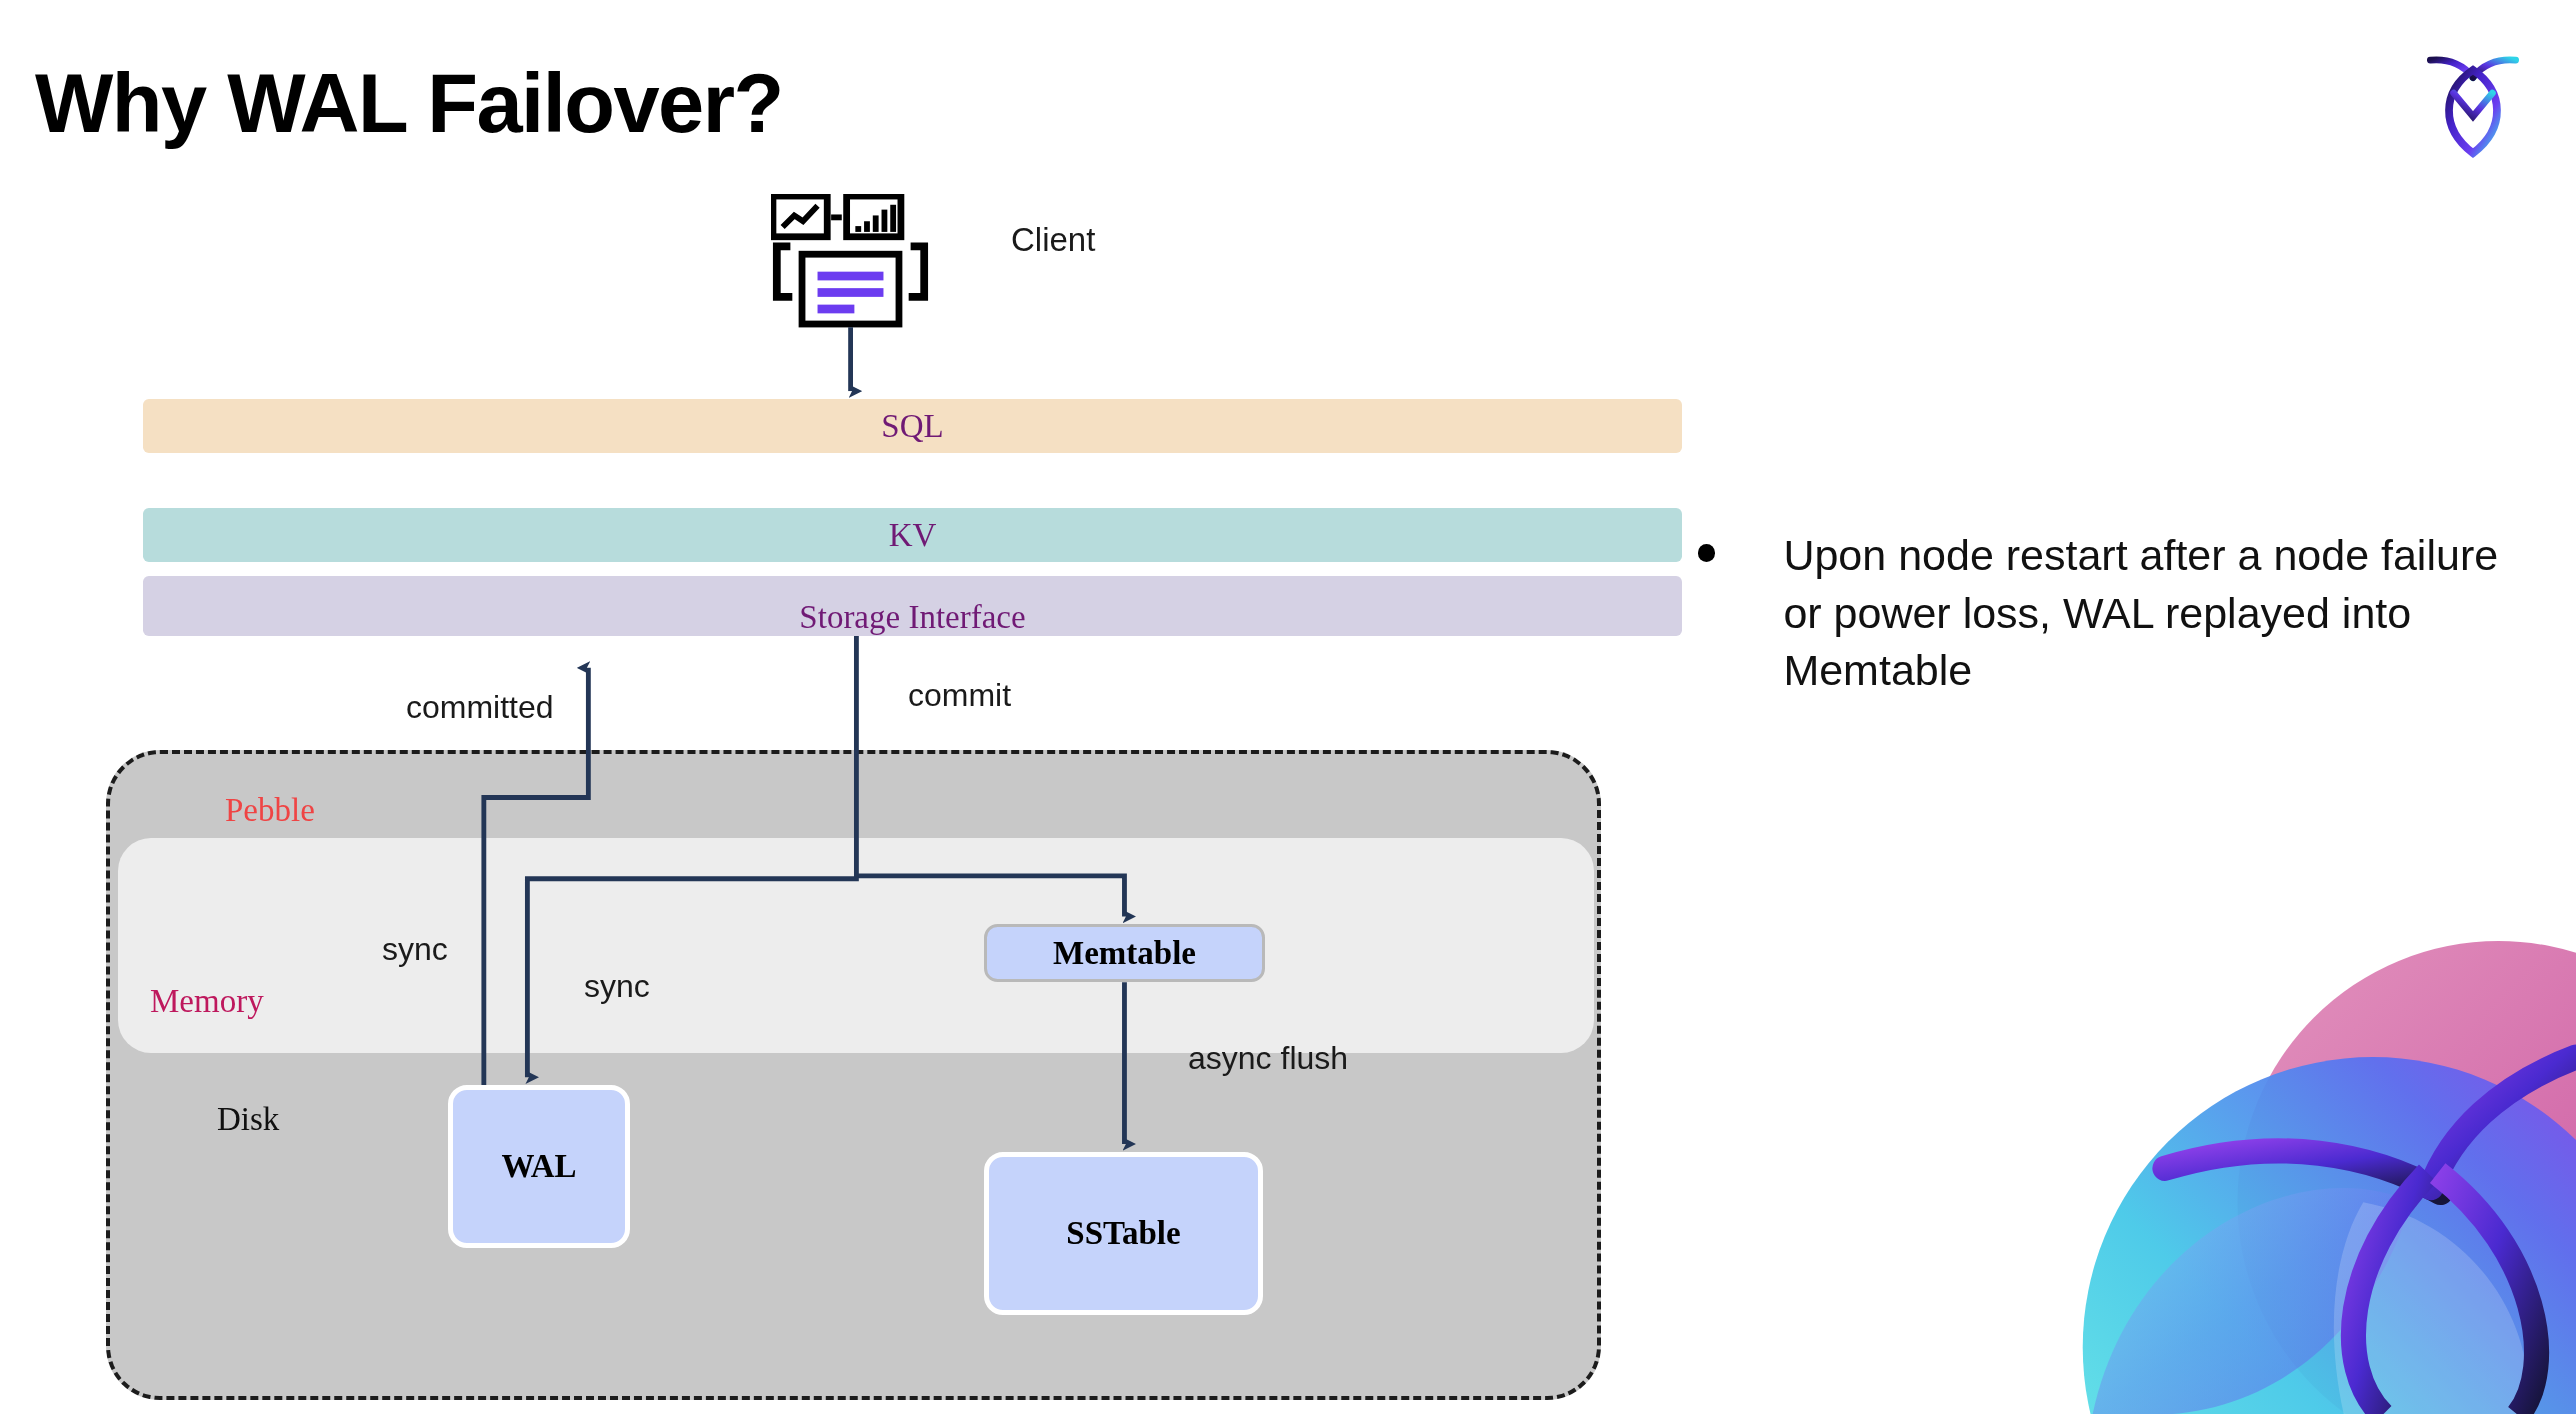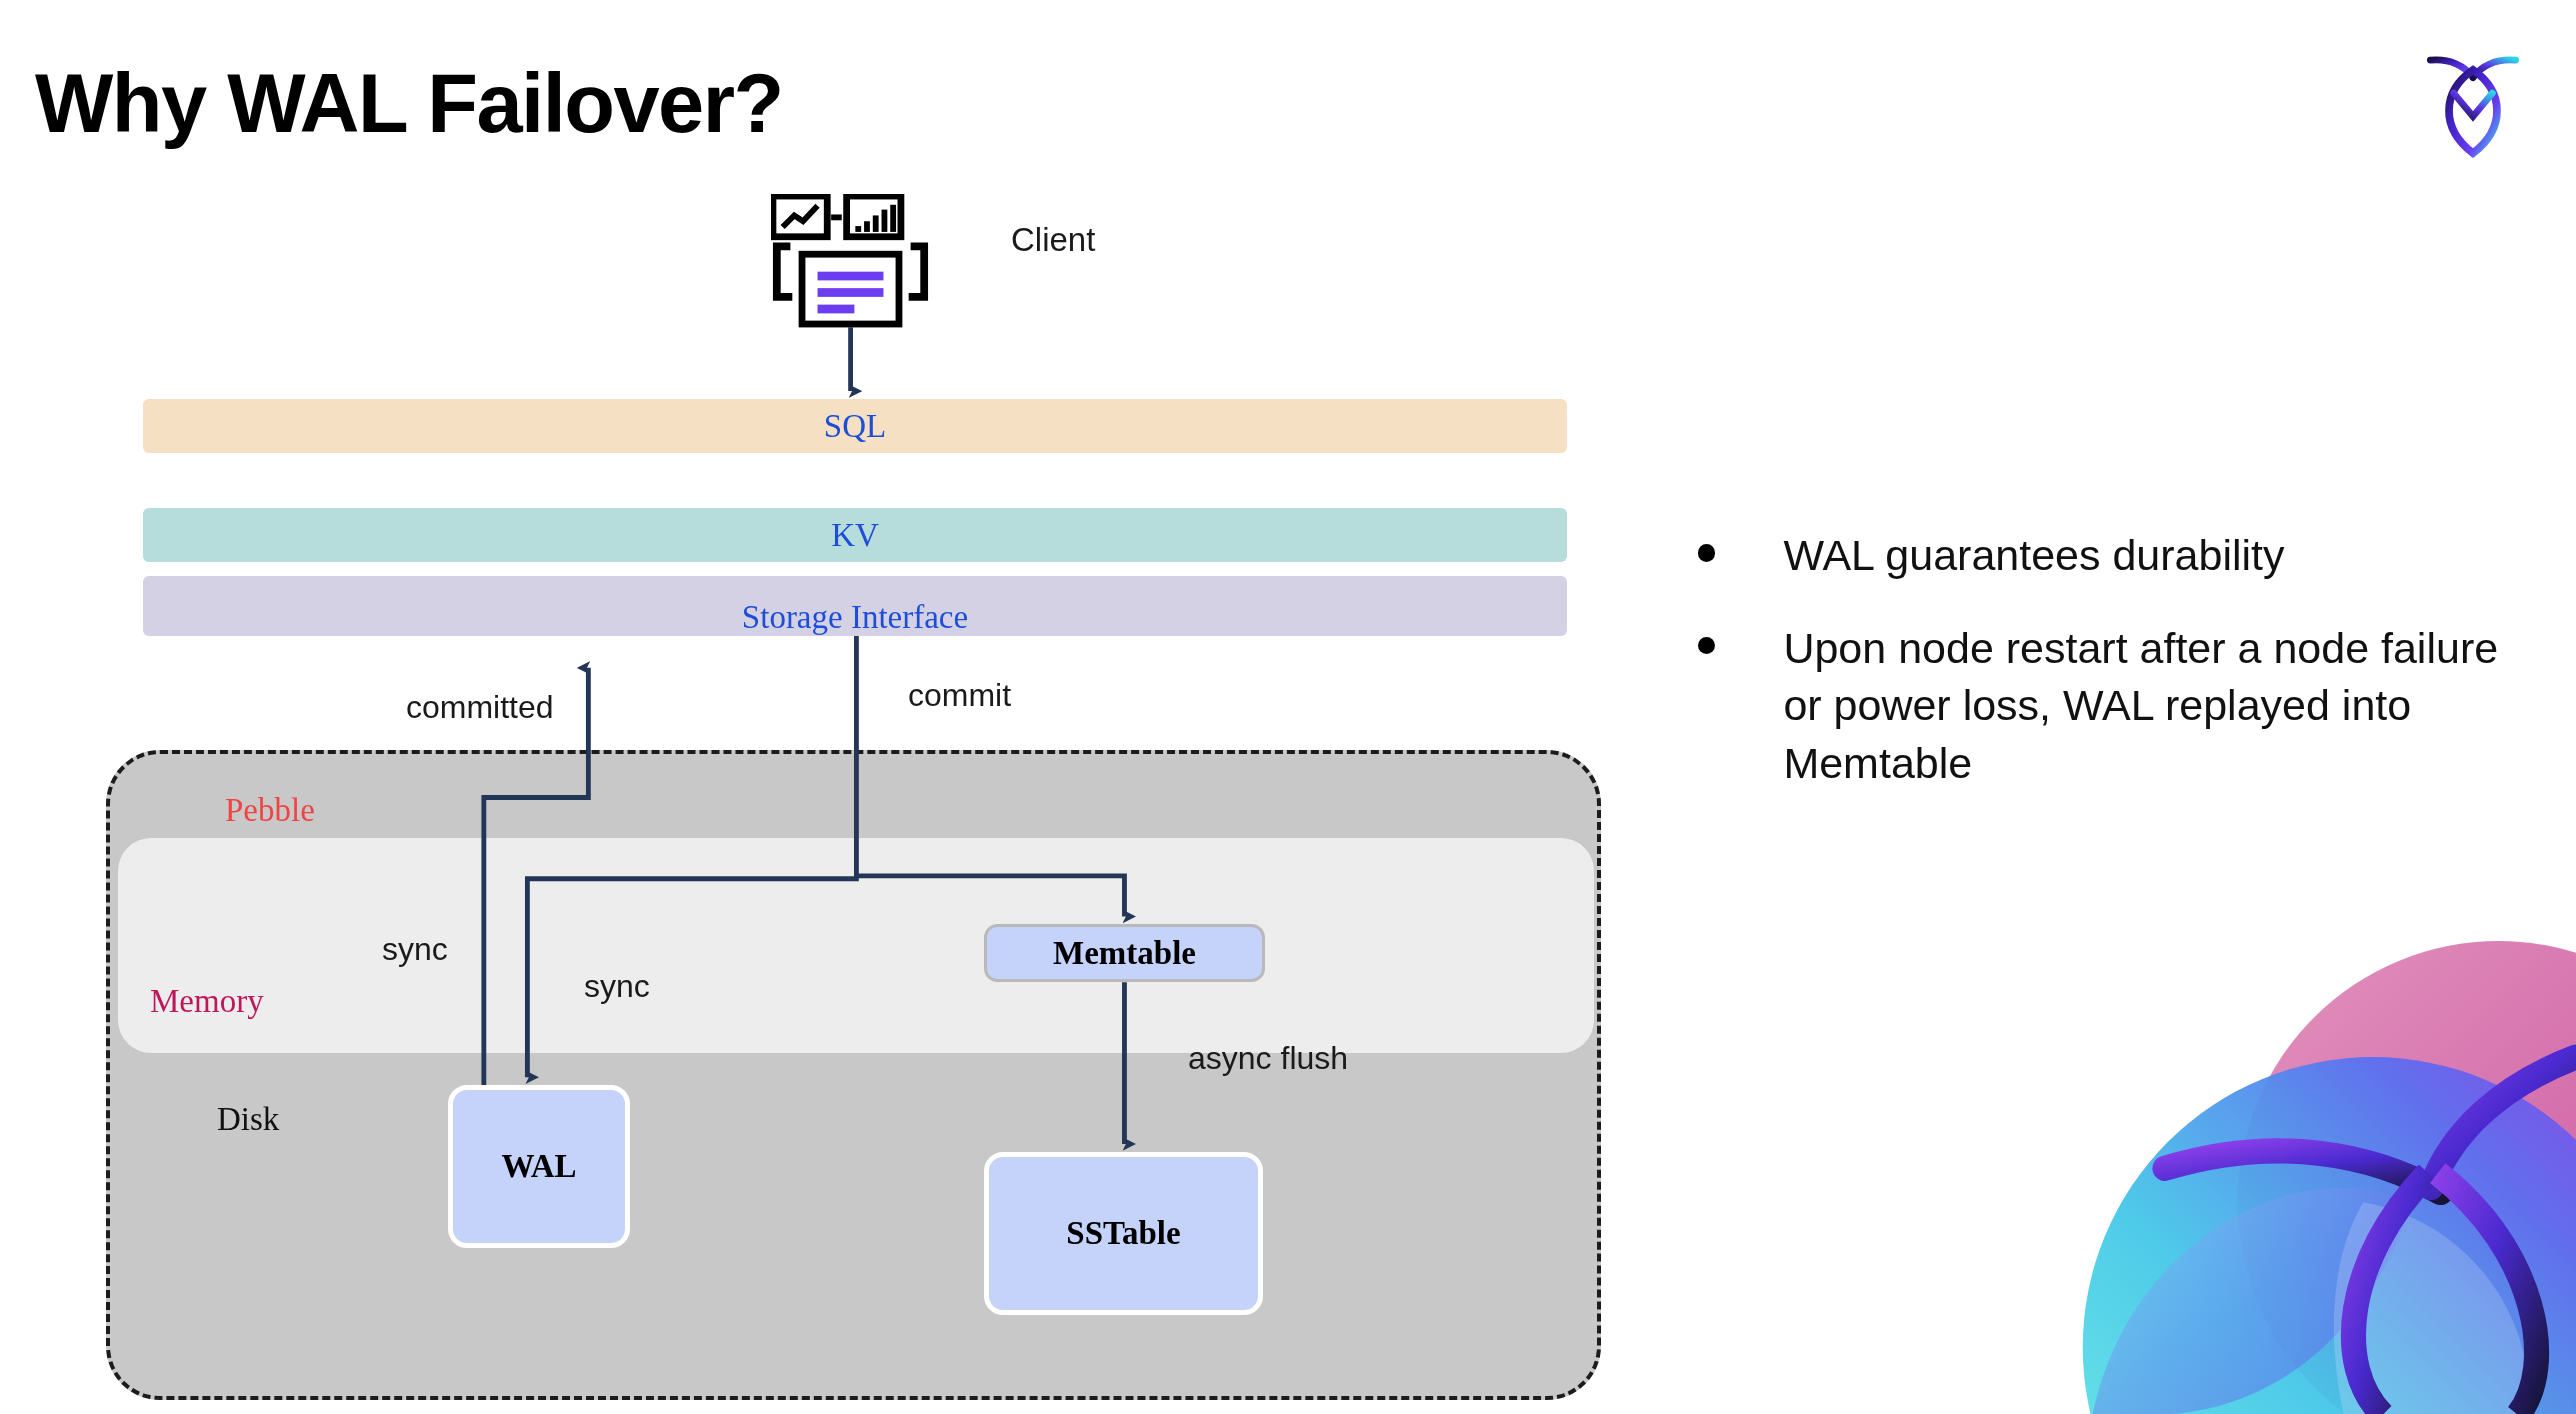--- a/index.html
+++ b/index.html
@@ -62,29 +62,29 @@
     top: 221px;
     font-size: 33px;
     color: #1a1a1a;
     font-family: "Liberation Sans", sans-serif;
   }
 
   
   .layer-bar {
     position: absolute;
     left: 143px;
-    width: 1424px;
+    width: 1539px;
     height: 54px;
     border-radius: 5.8px;
     display: flex;
     align-items: center;
     justify-content: center;
     font-family: "Liberation Serif", serif;
     font-size: 33px;
-    color: #1d4ed8;
+    color: #701a75;
   }
   #layer-sql { top: 399px; }
   #layer-kv  { top: 508px; }
   #layer-storage { top: 576px; height: 60px; align-items: flex-end; }
 
   
   #pebble-container {
     position: absolute;
     left: 106px;
     top: 750px;
@@ -371,20 +371,16 @@
 <div class="component-box" id="box-wal">
   <span>WAL</span>
 </div>
 <div class="component-box" id="box-sstable">
   <span>SSTable</span>
 </div>
 
 <div id="bullet-list">
   <div class="bullet-row">
     <div class="bullet-dot"></div>
-    <div class="bullet-text">WAL guarantees durability</div>
-  </div>
-  <div class="bullet-row">
-    <div class="bullet-dot"></div>
     <div class="bullet-text">Upon node restart after a node failure or power loss, WAL replayed into Memtable</div>
   </div>
 </div>
 
 
 </body></html>

